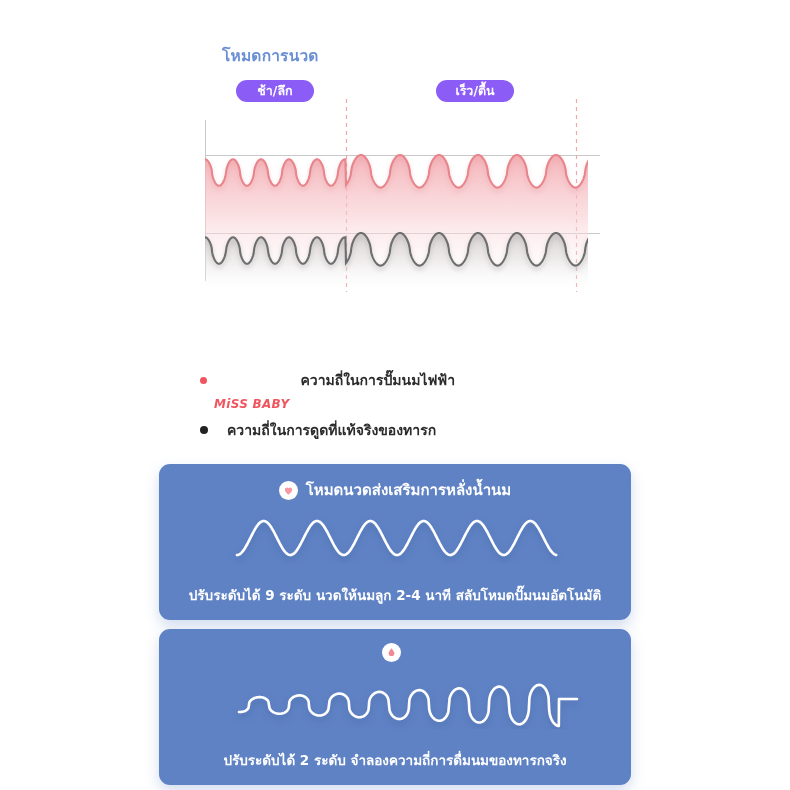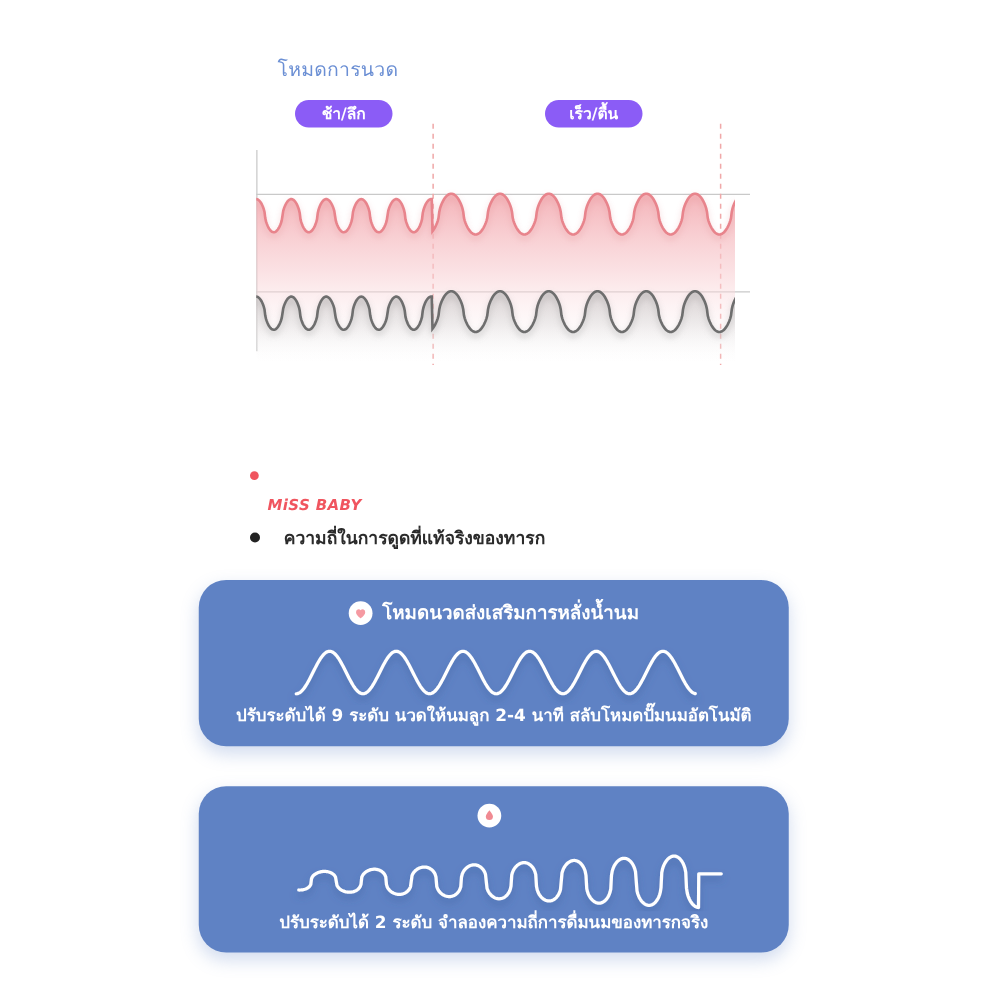--- a/index.html
+++ b/index.html
@@ -20,21 +20,21 @@
   #chart-section {
     position: absolute;
     left: 0; top: 0;
     width: 790px;
     height: 330px;
   }
 
   .mode-title {
     position: absolute;
     font-size: 15.5px;
-    font-weight: normal;
+    font-weight: bold;
     color: #6b8fd4;
     letter-spacing: 0.2px;
     white-space: nowrap;
   }
   #mode-title-massage { left: 222px; top: 43px; }
   #mode-title-suction { left: 421px; top: 43px; }
 
   .speed-pill {
     position: absolute;
     height: 22px;
@@ -93,23 +93,23 @@
   }
   #legend-row-electric .legend-text { margin-left: 11px; }
   #legend-row-natural .legend-text { margin-left: 19px; }
   #legend-row-natural { margin-top: 20px; }
 
   
   .mode-card {
     position: absolute;
     left: 159px;
     width: 472px;
-    height: 133px;
+    height: 156px;
     background: #5f82c4;
-    border-radius: 22px;
+    border-radius: 11px;
     box-shadow: 0 6px 14px rgba(95,130,196,0.28);
   }
   #mode-card-massage { top: 464px; }
   #mode-card-realistic { top: 629px; }
 
   .card-head {
     position: absolute;
     top: 14px;
     left: 0;
     width: 100%;
@@ -205,20 +205,21 @@
       <path id="gray-line" fill="none" stroke="#6e6e6e" stroke-width="2.1" stroke-linecap="round" filter="url(#softShadowGray)" d="M 205.00 237.28 L 205.60 237.35 L 206.20 237.58 L 206.80 237.95 L 207.40 238.48 L 208.00 239.16 L 208.60 240.00 L 209.20 241.00 L 209.80 242.19 L 210.40 243.61 L 211.00 245.32 L 211.60 247.57 L 212.20 252.48 L 212.80 255.10 L 213.40 256.94 L 214.00 258.44 L 214.60 259.70 L 215.20 260.77 L 215.80 261.66 L 216.40 262.39 L 217.00 262.97 L 217.60 263.39 L 218.20 263.67 L 218.80 263.79 L 219.40 263.77 L 220.00 263.59 L 220.60 263.27 L 221.20 262.79 L 221.80 262.17 L 222.40 261.38 L 223.00 260.43 L 223.60 259.31 L 224.20 257.97 L 224.80 256.37 L 225.40 254.36 L 226.00 250.54 L 226.60 246.72 L 227.20 244.71 L 227.80 243.11 L 228.40 241.77 L 229.00 240.65 L 229.60 239.70 L 230.20 238.91 L 230.80 238.29 L 231.40 237.81 L 232.00 237.49 L 232.60 237.31 L 233.20 237.29 L 233.80 237.41 L 234.40 237.69 L 235.00 238.11 L 235.60 238.69 L 236.20 239.42 L 236.80 240.31 L 237.40 241.38 L 238.00 242.64 L 238.60 244.14 L 239.20 245.98 L 239.80 248.60 L 240.40 253.51 L 241.00 255.76 L 241.60 257.47 L 242.20 258.89 L 242.80 260.08 L 243.40 261.08 L 244.00 261.92 L 244.60 262.60 L 245.20 263.13 L 245.80 263.50 L 246.40 263.73 L 247.00 263.80 L 247.60 263.73 L 248.20 263.50 L 248.80 263.13 L 249.40 262.60 L 250.00 261.92 L 250.60 261.08 L 251.20 260.08 L 251.80 258.89 L 252.40 257.47 L 253.00 255.76 L 253.60 253.51 L 254.20 248.60 L 254.80 245.98 L 255.40 244.14 L 256.00 242.64 L 256.60 241.38 L 257.20 240.31 L 257.80 239.42 L 258.40 238.69 L 259.00 238.11 L 259.60 237.69 L 260.20 237.41 L 260.80 237.29 L 261.40 237.31 L 262.00 237.49 L 262.60 237.81 L 263.20 238.29 L 263.80 238.91 L 264.40 239.70 L 265.00 240.65 L 265.60 241.77 L 266.20 243.11 L 266.80 244.71 L 267.40 246.72 L 268.00 250.54 L 268.60 254.36 L 269.20 256.37 L 269.80 257.97 L 270.40 259.31 L 271.00 260.43 L 271.60 261.38 L 272.20 262.17 L 272.80 262.79 L 273.40 263.27 L 274.00 263.59 L 274.60 263.77 L 275.20 263.79 L 275.80 263.67 L 276.40 263.39 L 277.00 262.97 L 277.60 262.39 L 278.20 261.66 L 278.80 260.77 L 279.40 259.70 L 280.00 258.44 L 280.60 256.94 L 281.20 255.10 L 281.80 252.48 L 282.40 247.57 L 283.00 245.32 L 283.60 243.61 L 284.20 242.19 L 284.80 241.00 L 285.40 240.00 L 286.00 239.16 L 286.60 238.48 L 287.20 237.95 L 287.80 237.58 L 288.40 237.35 L 289.00 237.28 L 289.60 237.35 L 290.20 237.58 L 290.80 237.95 L 291.40 238.48 L 292.00 239.16 L 292.60 240.00 L 293.20 241.00 L 293.80 242.19 L 294.40 243.61 L 295.00 245.32 L 295.60 247.57 L 296.20 252.48 L 296.80 255.10 L 297.40 256.94 L 298.00 258.44 L 298.60 259.70 L 299.20 260.77 L 299.80 261.66 L 300.40 262.39 L 301.00 262.97 L 301.60 263.39 L 302.20 263.67 L 302.80 263.79 L 303.40 263.77 L 304.00 263.59 L 304.60 263.27 L 305.20 262.79 L 305.80 262.17 L 306.40 261.38 L 307.00 260.43 L 307.60 259.31 L 308.20 257.97 L 308.80 256.37 L 309.40 254.36 L 310.00 250.54 L 310.60 246.72 L 311.20 244.71 L 311.80 243.11 L 312.40 241.77 L 313.00 240.65 L 313.60 239.70 L 314.20 238.91 L 314.80 238.29 L 315.40 237.81 L 316.00 237.49 L 316.60 237.31 L 317.20 237.29 L 317.80 237.41 L 318.40 237.69 L 319.00 238.11 L 319.60 238.69 L 320.20 239.42 L 320.80 240.31 L 321.40 241.38 L 322.00 242.64 L 322.60 244.14 L 323.20 245.98 L 323.80 248.60 L 324.40 253.51 L 325.00 255.76 L 325.60 257.47 L 326.20 258.89 L 326.80 260.08 L 327.40 261.08 L 328.00 261.92 L 328.60 262.60 L 329.20 263.13 L 329.80 263.50 L 330.40 263.73 L 331.00 263.80 L 331.60 263.73 L 332.20 263.50 L 332.80 263.13 L 333.40 262.60 L 334.00 261.92 L 334.60 261.08 L 335.20 260.08 L 335.80 258.89 L 336.40 257.47 L 337.00 255.76 L 337.60 253.51 L 338.20 248.60 L 338.80 245.98 L 339.40 244.14 L 340.00 242.64 L 340.60 241.38 L 341.20 240.31 L 341.80 239.42 L 342.40 238.69 L 343.00 238.11 L 343.60 237.69 L 344.20 237.41 L 344.80 237.29 L 345.40 237.31 L 346.00 262.92 L 346.60 262.14 L 347.20 261.26 L 347.80 260.26 L 348.40 259.13 L 349.00 257.86 L 349.60 256.41 L 350.20 254.69 L 350.80 252.49 L 351.40 247.66 L 352.00 244.88 L 352.60 242.97 L 353.20 241.40 L 353.80 240.04 L 354.40 238.85 L 355.00 237.79 L 355.60 236.85 L 356.20 236.02 L 356.80 235.29 L 357.40 234.67 L 358.00 234.15 L 358.60 233.72 L 359.20 233.39 L 359.80 233.15 L 360.40 233.01 L 361.00 232.96 L 361.60 233.01 L 362.20 233.15 L 362.80 233.39 L 363.40 233.72 L 364.00 234.15 L 364.60 234.67 L 365.20 235.29 L 365.80 236.02 L 366.40 236.85 L 367.00 237.79 L 367.60 238.85 L 368.20 240.04 L 368.80 241.40 L 369.40 242.97 L 370.00 244.88 L 370.60 247.66 L 371.20 252.49 L 371.80 254.69 L 372.40 256.41 L 373.00 257.86 L 373.60 259.13 L 374.20 260.26 L 374.80 261.26 L 375.40 262.14 L 376.00 262.92 L 376.60 263.59 L 377.20 264.16 L 377.80 264.64 L 378.40 265.02 L 379.00 265.30 L 379.60 265.49 L 380.20 265.59 L 380.80 265.59 L 381.40 265.49 L 382.00 265.30 L 382.60 265.02 L 383.20 264.64 L 383.80 264.16 L 384.40 263.59 L 385.00 262.92 L 385.60 262.14 L 386.20 261.26 L 386.80 260.26 L 387.40 259.13 L 388.00 257.86 L 388.60 256.41 L 389.20 254.69 L 389.80 252.49 L 390.40 247.66 L 391.00 244.88 L 391.60 242.97 L 392.20 241.40 L 392.80 240.04 L 393.40 238.85 L 394.00 237.79 L 394.60 236.85 L 395.20 236.02 L 395.80 235.29 L 396.40 234.67 L 397.00 234.15 L 397.60 233.72 L 398.20 233.39 L 398.80 233.15 L 399.40 233.01 L 400.00 232.96 L 400.60 233.01 L 401.20 233.15 L 401.80 233.39 L 402.40 233.72 L 403.00 234.15 L 403.60 234.67 L 404.20 235.29 L 404.80 236.02 L 405.40 236.85 L 406.00 237.79 L 406.60 238.85 L 407.20 240.04 L 407.80 241.40 L 408.40 242.97 L 409.00 244.88 L 409.60 247.66 L 410.20 252.49 L 410.80 254.69 L 411.40 256.41 L 412.00 257.86 L 412.60 259.13 L 413.20 260.26 L 413.80 261.26 L 414.40 262.14 L 415.00 262.92 L 415.60 263.59 L 416.20 264.16 L 416.80 264.64 L 417.40 265.02 L 418.00 265.30 L 418.60 265.49 L 419.20 265.59 L 419.80 265.59 L 420.40 265.49 L 421.00 265.30 L 421.60 265.02 L 422.20 264.64 L 422.80 264.16 L 423.40 263.59 L 424.00 262.92 L 424.60 262.14 L 425.20 261.26 L 425.80 260.26 L 426.40 259.13 L 427.00 257.86 L 427.60 256.41 L 428.20 254.69 L 428.80 252.49 L 429.40 247.66 L 430.00 244.88 L 430.60 242.97 L 431.20 241.40 L 431.80 240.04 L 432.40 238.85 L 433.00 237.79 L 433.60 236.85 L 434.20 236.02 L 434.80 235.29 L 435.40 234.67 L 436.00 234.15 L 436.60 233.72 L 437.20 233.39 L 437.80 233.15 L 438.40 233.01 L 439.00 232.96 L 439.60 233.01 L 440.20 233.15 L 440.80 233.39 L 441.40 233.72 L 442.00 234.15 L 442.60 234.67 L 443.20 235.29 L 443.80 236.02 L 444.40 236.85 L 445.00 237.79 L 445.60 238.85 L 446.20 240.04 L 446.80 241.40 L 447.40 242.97 L 448.00 244.88 L 448.60 247.66 L 449.20 252.49 L 449.80 254.69 L 450.40 256.41 L 451.00 257.86 L 451.60 259.13 L 452.20 260.26 L 452.80 261.26 L 453.40 262.14 L 454.00 262.92 L 454.60 263.59 L 455.20 264.16 L 455.80 264.64 L 456.40 265.02 L 457.00 265.30 L 457.60 265.49 L 458.20 265.59 L 458.80 265.59 L 459.40 265.49 L 460.00 265.30 L 460.60 265.02 L 461.20 264.64 L 461.80 264.16 L 462.40 263.59 L 463.00 262.92 L 463.60 262.14 L 464.20 261.26 L 464.80 260.26 L 465.40 259.13 L 466.00 257.86 L 466.60 256.41 L 467.20 254.69 L 467.80 252.49 L 468.40 247.66 L 469.00 244.88 L 469.60 242.97 L 470.20 241.40 L 470.80 240.04 L 471.40 238.85 L 472.00 237.79 L 472.60 236.85 L 473.20 236.02 L 473.80 235.29 L 474.40 234.67 L 475.00 234.15 L 475.60 233.72 L 476.20 233.39 L 476.80 233.15 L 477.40 233.01 L 478.00 232.96 L 478.60 233.01 L 479.20 233.15 L 479.80 233.39 L 480.40 233.72 L 481.00 234.15 L 481.60 234.67 L 482.20 235.29 L 482.80 236.02 L 483.40 236.85 L 484.00 237.79 L 484.60 238.85 L 485.20 240.04 L 485.80 241.40 L 486.40 242.97 L 487.00 244.88 L 487.60 247.66 L 488.20 252.49 L 488.80 254.69 L 489.40 256.41 L 490.00 257.86 L 490.60 259.13 L 491.20 260.26 L 491.80 261.26 L 492.40 262.14 L 493.00 262.92 L 493.60 263.59 L 494.20 264.16 L 494.80 264.64 L 495.40 265.02 L 496.00 265.30 L 496.60 265.49 L 497.20 265.59 L 497.80 265.59 L 498.40 265.49 L 499.00 265.30 L 499.60 265.02 L 500.20 264.64 L 500.80 264.16 L 501.40 263.59 L 502.00 262.92 L 502.60 262.14 L 503.20 261.26 L 503.80 260.26 L 504.40 259.13 L 505.00 257.86 L 505.60 256.41 L 506.20 254.69 L 506.80 252.49 L 507.40 247.66 L 508.00 244.88 L 508.60 242.97 L 509.20 241.40 L 509.80 240.04 L 510.40 238.85 L 511.00 237.79 L 511.60 236.85 L 512.20 236.02 L 512.80 235.29 L 513.40 234.67 L 514.00 234.15 L 514.60 233.72 L 515.20 233.39 L 515.80 233.15 L 516.40 233.01 L 517.00 232.96 L 517.60 233.01 L 518.20 233.15 L 518.80 233.39 L 519.40 233.72 L 520.00 234.15 L 520.60 234.67 L 521.20 235.29 L 521.80 236.02 L 522.40 236.85 L 523.00 237.79 L 523.60 238.85 L 524.20 240.04 L 524.80 241.40 L 525.40 242.97 L 526.00 244.88 L 526.60 247.66 L 527.20 252.49 L 527.80 254.69 L 528.40 256.41 L 529.00 257.86 L 529.60 259.13 L 530.20 260.26 L 530.80 261.26 L 531.40 262.14 L 532.00 262.92 L 532.60 263.59 L 533.20 264.16 L 533.80 264.64 L 534.40 265.02 L 535.00 265.30 L 535.60 265.49 L 536.20 265.59 L 536.80 265.59 L 537.40 265.49 L 538.00 265.30 L 538.60 265.02 L 539.20 264.64 L 539.80 264.16 L 540.40 263.59 L 541.00 262.92 L 541.60 262.14 L 542.20 261.26 L 542.80 260.26 L 543.40 259.13 L 544.00 257.86 L 544.60 256.41 L 545.20 254.69 L 545.80 252.49 L 546.40 247.66 L 547.00 244.88 L 547.60 242.97 L 548.20 241.40 L 548.80 240.04 L 549.40 238.85 L 550.00 237.79 L 550.60 236.85 L 551.20 236.02 L 551.80 235.29 L 552.40 234.67 L 553.00 234.15 L 553.60 233.72 L 554.20 233.39 L 554.80 233.15 L 555.40 233.01 L 556.00 232.96 L 556.60 233.01 L 557.20 233.15 L 557.80 233.39 L 558.40 233.72 L 559.00 234.15 L 559.60 234.67 L 560.20 235.29 L 560.80 236.02 L 561.40 236.85 L 562.00 237.79 L 562.60 238.85 L 563.20 240.04 L 563.80 241.40 L 564.40 242.97 L 565.00 244.88 L 565.60 247.66 L 566.20 252.49 L 566.80 254.69 L 567.40 256.41 L 568.00 257.86 L 568.60 259.13 L 569.20 260.26 L 569.80 261.26 L 570.40 262.14 L 571.00 262.92 L 571.60 263.59 L 572.20 264.16 L 572.80 264.64 L 573.40 265.02 L 574.00 265.30 L 574.60 265.49 L 575.20 265.59 L 575.80 265.59 L 576.40 265.49 L 577.00 265.30 L 577.60 265.02 L 578.20 264.64 L 578.80 264.16 L 579.40 263.59 L 580.00 262.92 L 580.60 262.14 L 581.20 261.26 L 581.80 260.26 L 582.40 259.13 L 583.00 257.86 L 583.60 256.41 L 584.20 254.69 L 584.80 252.49 L 585.40 247.66 L 586.00 244.88 L 586.60 242.97 L 587.20 241.40 L 587.80 240.04 L 588.40 238.85 L 589.00 237.79 L 589.60 236.85"></path>
     </g>
   </svg>
 </div>
 
 <div id="legend">
 
   <div class="legend-row" id="legend-row-electric">
     <span class="legend-dot pink"></span>
     <span class="legend-brand">MiSS BABY</span>
+    <span class="legend-text">ความถี่ในการปั๊มนมไฟฟ้า</span>
   </div>
 
   <div class="legend-row" id="legend-row-natural">
     <span class="legend-dot dark"></span>
     <span class="legend-text">ความถี่ในการดูดที่แท้จริงของทารก</span>
   </div>
 </div>
 
 <div class="mode-card" id="mode-card-massage">
 

